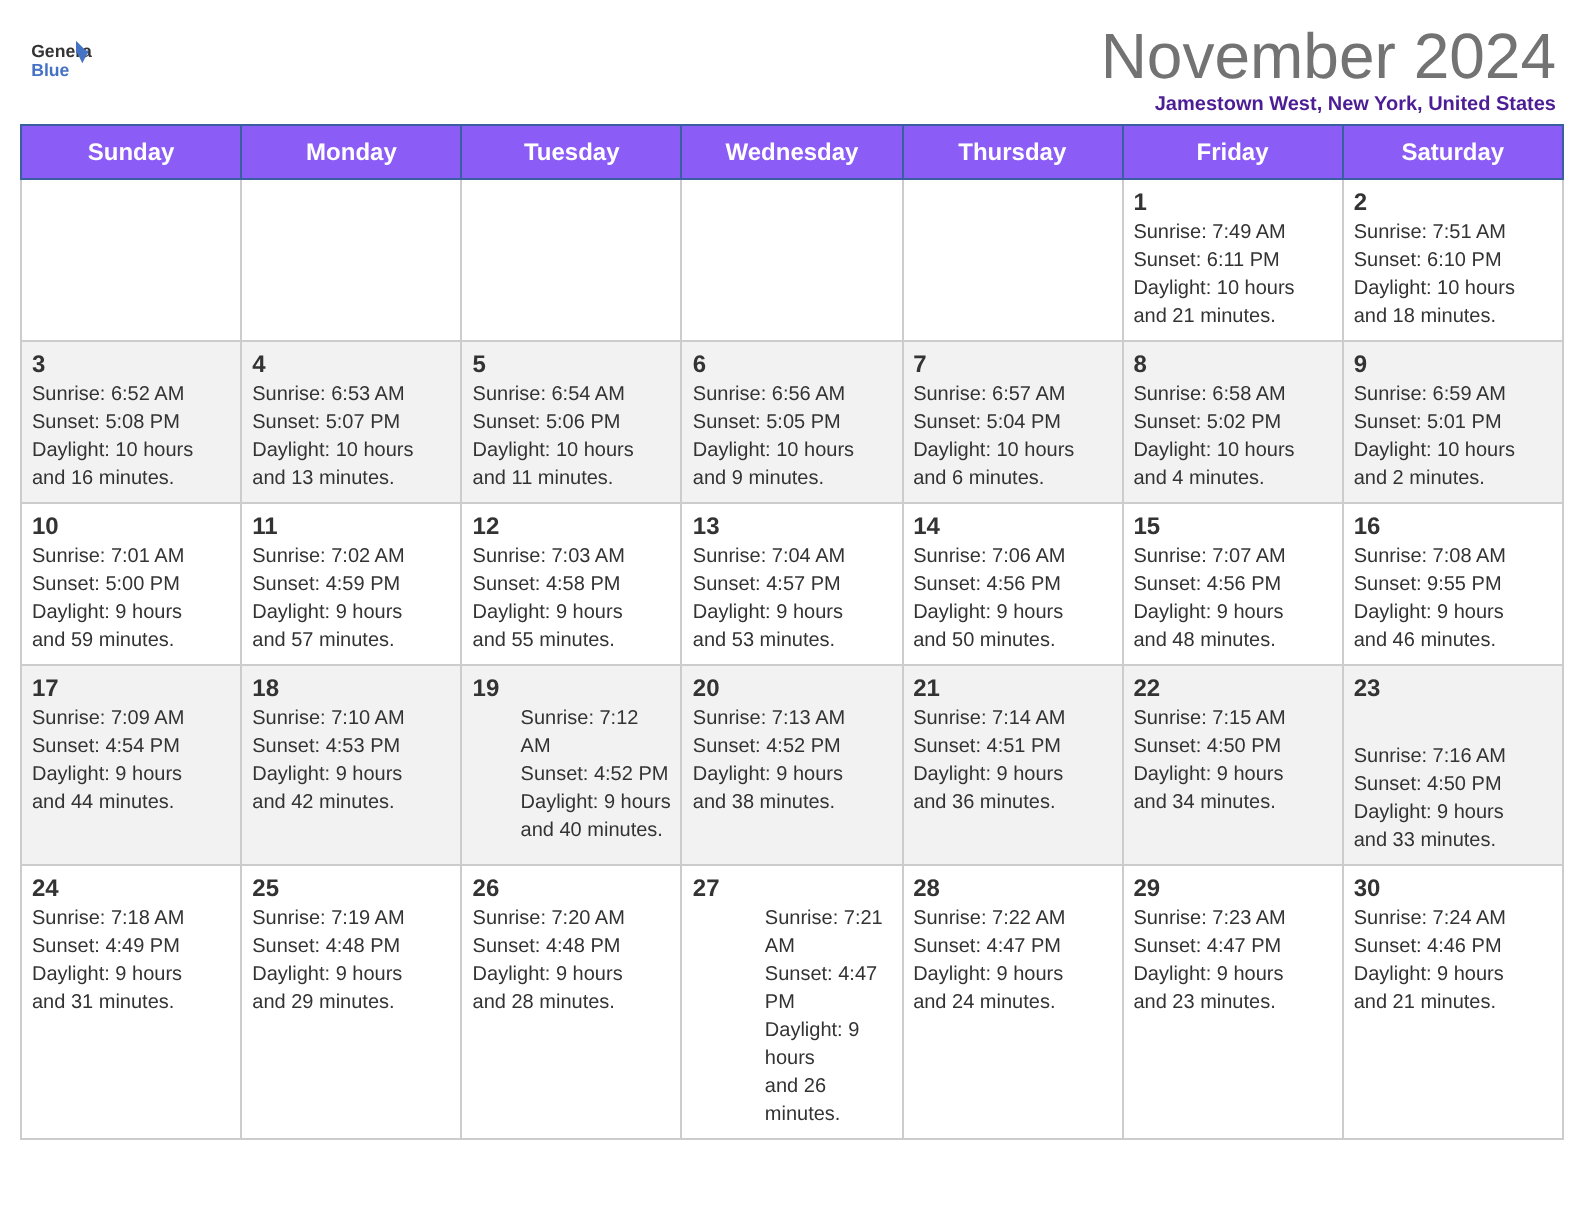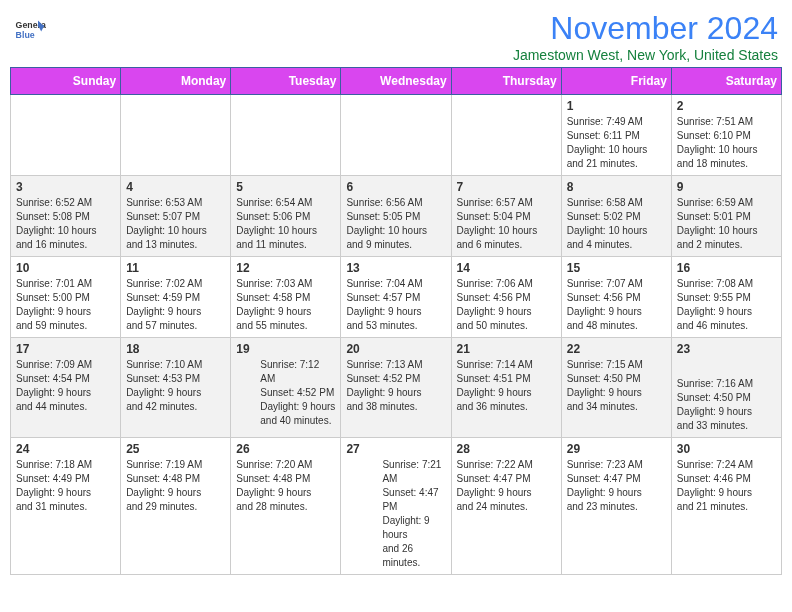--- a/index.html
+++ b/index.html
@@ -32,38 +32,39 @@
     .logo-icon {
       width: 32px;
       height: 32px;
     }
     .title-block {
       text-align: right;
     }
     .month-title {
       font-size: 32px;
       font-weight: normal;
-      color: #3b82f6;
+      color: #737373;
     }
     .location {
-      font-size: 14px;
-      color: #15803d;
+      font-size: 10px;
+      color: #4c1d95;
+      font-weight: bold;
     }
     .calendar {
       width: 100%;
       border-collapse: collapse;
       border: 1px solid #ccc;
     }
     .calendar th {
-      background-color: #d946ef;
+      background-color: #8b5cf6;
       color: #fff;
       font-size: 12px;
       font-weight: bold;
       padding: 6px 4px;
-      text-align: right;
+      text-align: center;
       border: 1px solid #3a5fa0;
     }
     .calendar td {
       vertical-align: top;
       border: 1px solid #ccc;
       padding: 4px 5px;
       font-size: 10px;
       color: #333;
       background: #fff;
       width: calc(100% / 7);

